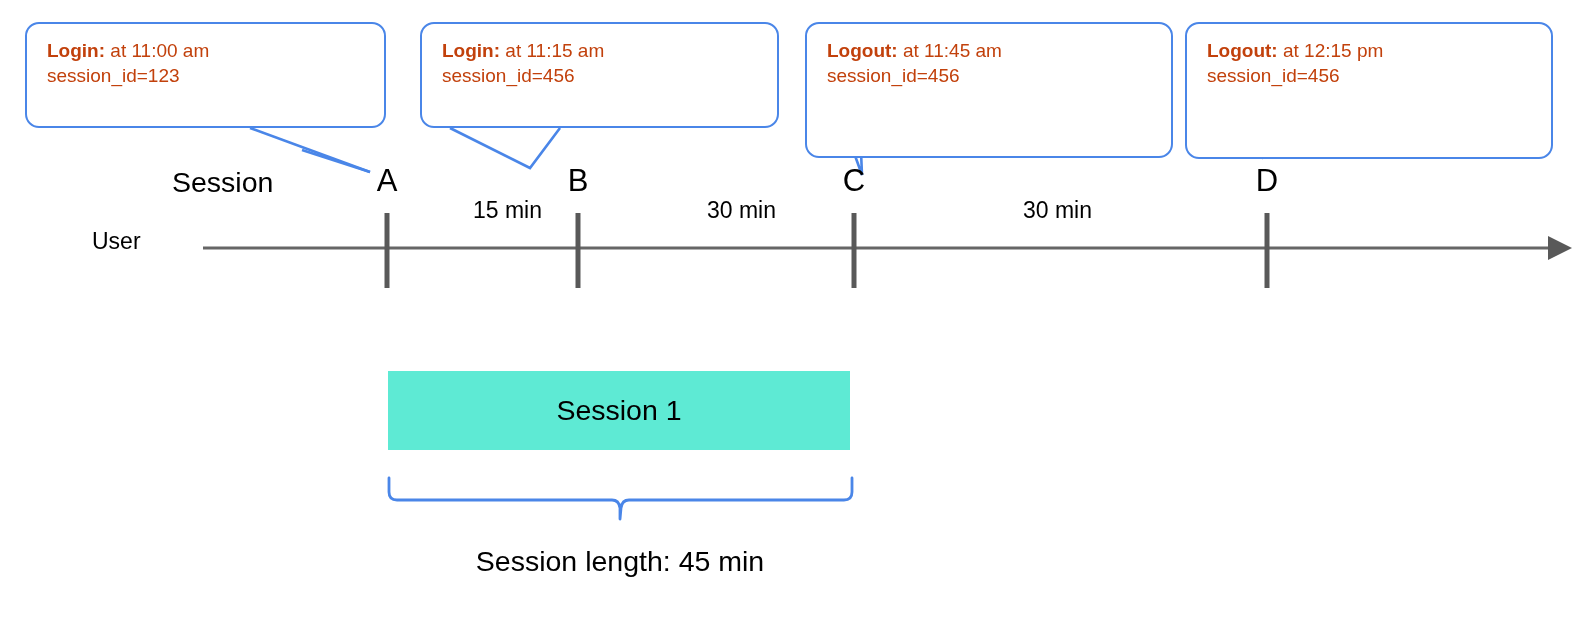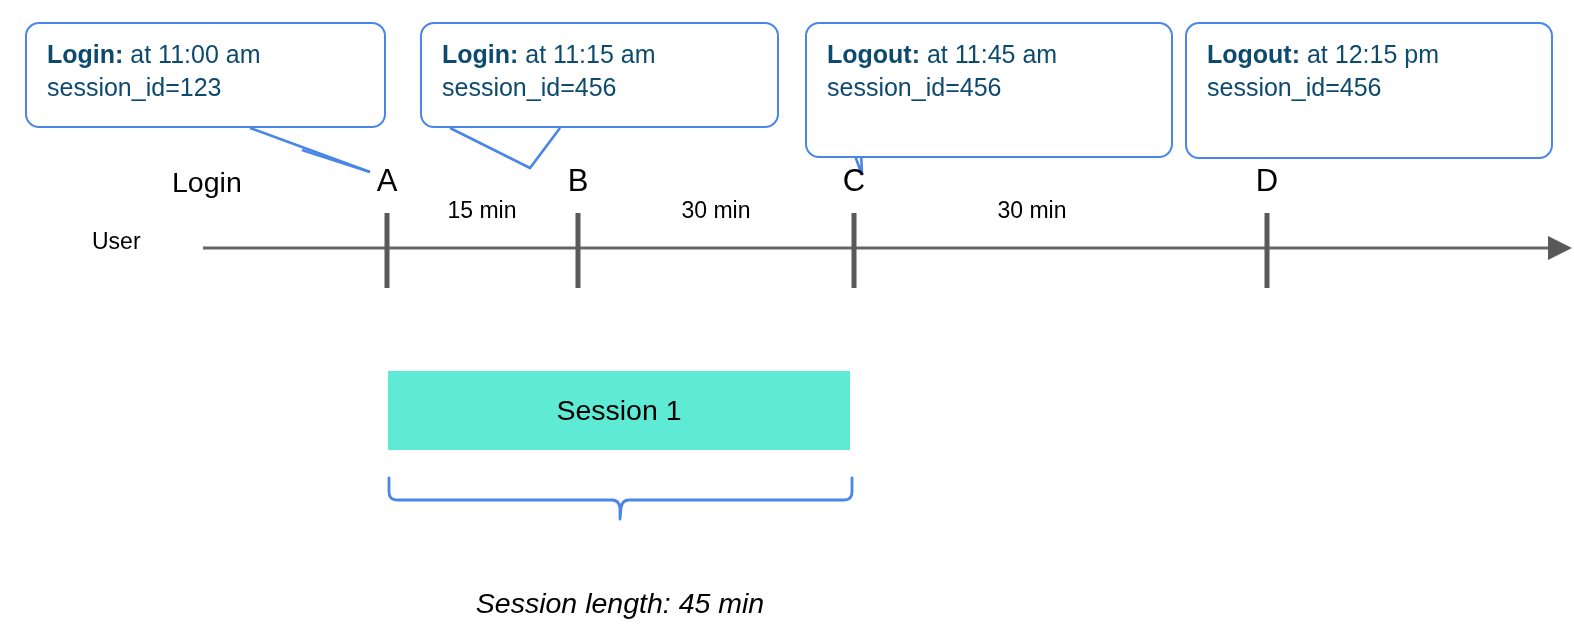--- a/index.html
+++ b/index.html
@@ -28,23 +28,23 @@
   }
 
   
   .callout {
     position: absolute;
     box-sizing: border-box;
     border: 2px solid #4a86e8;
     border-radius: 14px;
     background: #ffffff;
     padding: 14px 18px 10px 20px;
-    font-size: 25px;
+    font-size: 19px;
     line-height: 1.33;
-    color: #0c4a6e;
+    color: #c2410c;
     white-space: nowrap;
   }
   .callout .line {
     display: block;
   }
   .callout .evt {
     font-weight: bold;
   }
 
   
@@ -64,21 +64,21 @@
     position: absolute;
     font-size: 31px;
     color: #000000;
     text-align: center;
     white-space: nowrap;
   }
   .gap-label {
     position: absolute;
     font-size: 23px;
     color: #000000;
-    text-align: center;
+    text-align: right;
     white-space: nowrap;
   }
 
   
   .session-bar {
     position: absolute;
     background: #5eead4;
     display: flex;
     align-items: center;
     justify-content: center;
@@ -167,32 +167,32 @@
   </div>
 
   <div class="callout" style="left:1185px; top:22px; width:368px; height:137px;">
     <span class="line">
       <span class="evt">Logout:</span>
       <span>at 12:15 pm</span>
     </span>
     <span class="line">session_id=456</span>
   </div>
 
-  <div class="events-label" style="left:172px; top:166px;">Login</div>
+  <div class="events-label" style="left:172px; top:166px;">Session</div>
 
   <div class="axis-label" style="left:92px; top:228px;">User</div>
 
   <div class="event-letter" style="left:367px; top:163px; width:40px;">A</div>
   <div class="event-letter" style="left:558px; top:163px; width:40px;">B</div>
   <div class="event-letter" style="left:834px; top:163px; width:40px;">C</div>
   <div class="event-letter" style="left:1247px; top:163px; width:40px;">D</div>
 
   <div class="gap-label" style="left:422px; top:197px; width:120px;">15 min</div>
   <div class="gap-label" style="left:656px; top:197px; width:120px;">30 min</div>
   <div class="gap-label" style="left:972px; top:197px; width:120px;">30 min</div>
 
   <div class="session-bar" style="left:388px; top:371px; width:462px; height:79px;">
     <span>Session 1</span>
   </div>
 
-  <div class="caption" style="left:420px; top:587px; width:400px;font-style:italic;">Session length: 45 min</div>
+  <div class="caption" style="left:420px; top:545px; width:400px;">Session length: 45 min</div>
 
 </div>
 
 </body></html>

